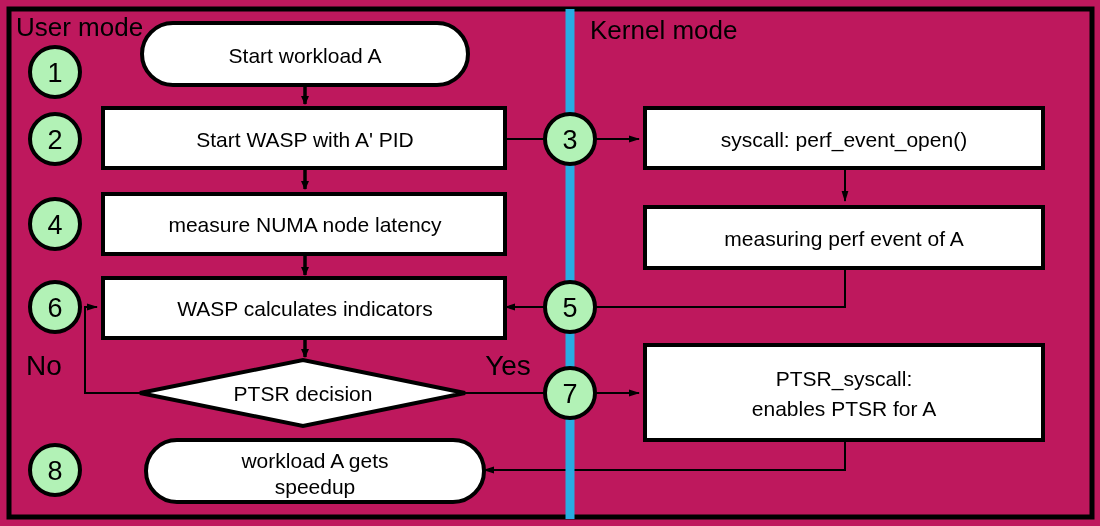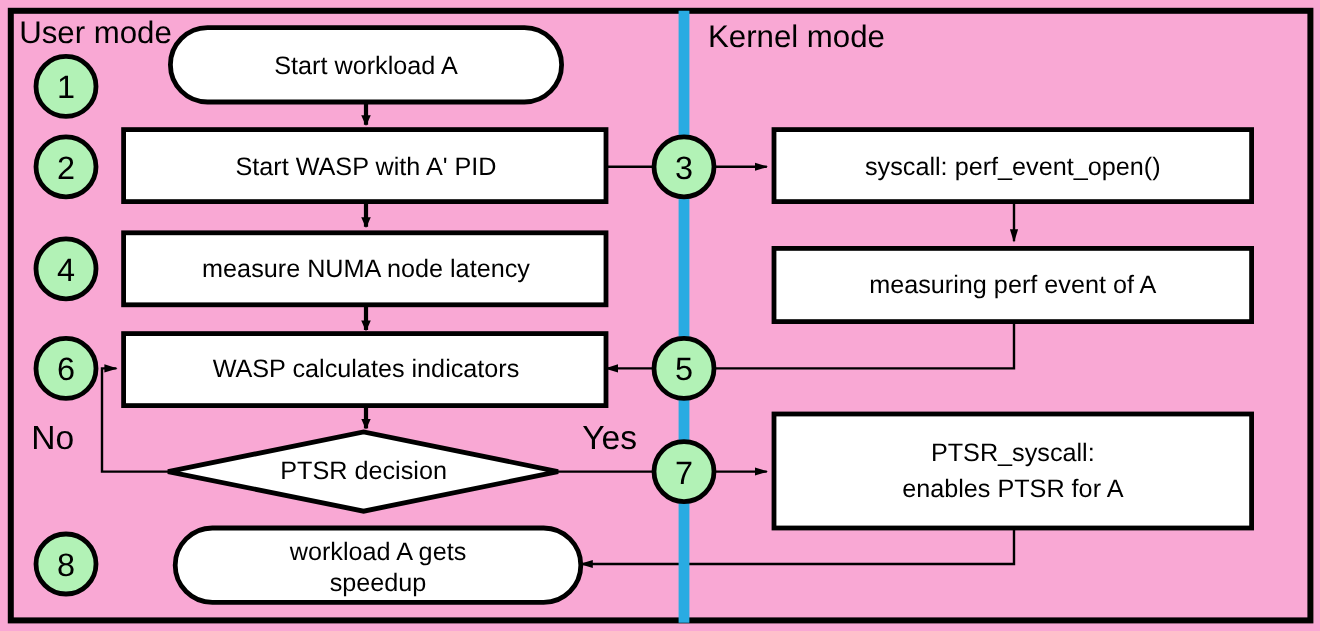--- a/index.html
+++ b/index.html
@@ -7,21 +7,21 @@
     padding: 0;
     background: #ffffff;
   }
   body {
     font-family: "Liberation Sans", sans-serif;
   }
   #canvas {
     position: relative;
     width: 1100px;
     height: 526px;
-    background: #f9a8d4;
+    background: #be185d;
     overflow: hidden;
   }
   svg.flow {
     display: block;
     width: 1100px;
     height: 526px;
   }
   .node-shape {
     fill: #ffffff;
     stroke: #000000;

